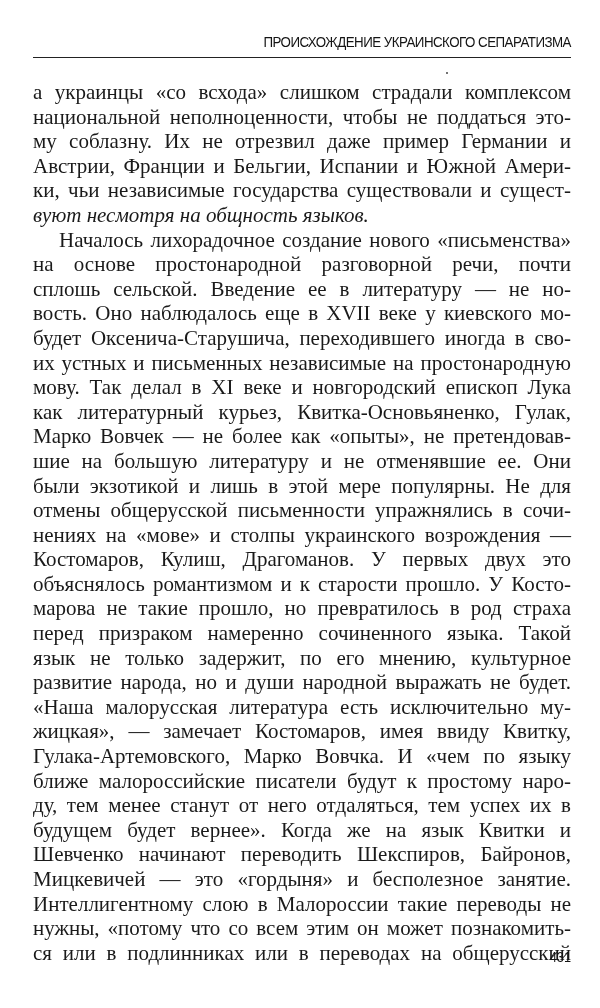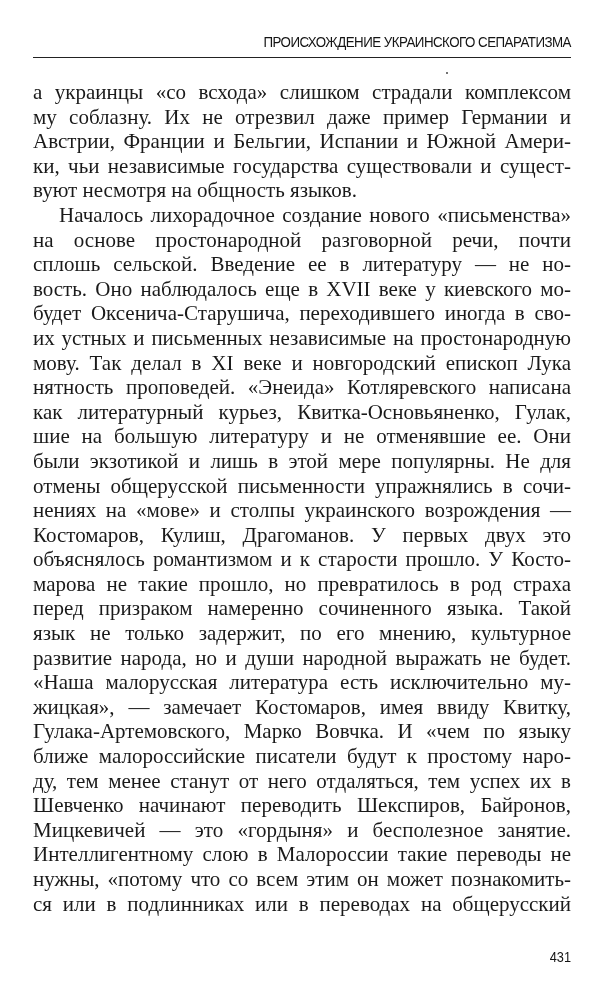--- a/index.html
+++ b/index.html
@@ -63,20 +63,21 @@
     .line {
       display: block;
       height: 24.6px;
       white-space: nowrap;
       text-align: justify;
       text-align-last: justify;
       overflow: visible;
     }
     .line.last {
       text-align-last: left;
+      font-style: italic;
     }
     .line.indent {
       padding-left: 26px;
     }
     .page-number {
       position: absolute;
       left: 540px;
       top: 948px;
       width: 31px;
       text-align: right;
@@ -90,48 +91,50 @@
 </head>
 <body>
 
 <div class="page">
   <div class="running-head">ПРОИСХОЖДЕНИЕ УКРАИНСКОГО СЕПАРАТИЗМА</div>
   <div class="head-rule"></div>
   <div class="stray-mark"></div>
 
   <div class="body-text">
     <span class="line">а украинцы «со всхода» слишком страдали комплексом</span>
+    <span class="line">национальной неполноценности, чтобы не поддаться это-</span>
     <span class="line">му соблазну. Их не отрезвил даже пример Германии и</span>
     <span class="line">Австрии, Франции и Бельгии, Испании и Южной Амери-</span>
     <span class="line">ки, чьи независимые государства существовали и сущест-</span>
     <span class="line last">вуют несмотря на общность языков.</span>
     <span class="line indent">Началось лихорадочное создание нового «письменства»</span>
     <span class="line">на основе простонародной разговорной речи, почти</span>
     <span class="line">сплошь сельской. Введение ее в литературу — не но-</span>
     <span class="line">вость. Оно наблюдалось еще в XVII веке у киевского мо-</span>
     <span class="line">будет Оксенича-Старушича, переходившего иногда в сво-</span>
     <span class="line">их устных и письменных независимые на простонародную</span>
     <span class="line">мову. Так делал в XI веке и новгородский епископ Лука</span>
-    <span class="line">нятность проповедей. «Энеида» Котляревского написана</span>
     <span class="line">как литературный курьез, Квитка-Основьяненко, Гулак,</span>
+    <span class="line">Марко Вовчек — не более как «опыты», не претендовав-</span>
     <span class="line">шие на большую литературу и не отменявшие ее. Они</span>
     <span class="line">были экзотикой и лишь в этой мере популярны. Не для</span>
     <span class="line">отмены общерусской письменности упражнялись в сочи-</span>
     <span class="line">нениях на «мове» и столпы украинского возрождения —</span>
     <span class="line">Костомаров, Кулиш, Драгоманов. У первых двух это</span>
     <span class="line">объяснялось романтизмом и к старости прошло. У Косто-</span>
     <span class="line">марова не такие прошло, но превратилось в род страха</span>
     <span class="line">перед призраком намеренно сочиненного языка. Такой</span>
     <span class="line">язык не только задержит, по его мнению, культурное</span>
     <span class="line">развитие народа, но и души народной выражать не будет.</span>
     <span class="line">«Наша малорусская литература есть исключительно му-</span>
     <span class="line">жицкая», — замечает Костомаров, имея ввиду Квитку,</span>
     <span class="line">Гулака-Артемовского, Марко Вовчка. И «чем по языку</span>
     <span class="line">ближе малороссийские писатели будут к простому наро-</span>
     <span class="line">ду, тем менее станут от него отдаляться, тем успех их в</span>
+    <span class="line">будущем будет вернее». Когда же на язык Квитки и</span>
     <span class="line">Шевченко начинают переводить Шекспиров, Байронов,</span>
     <span class="line">Мицкевичей — это «гордыня» и бесполезное занятие.</span>
     <span class="line">Интеллигентному слою в Малороссии такие переводы не</span>
     <span class="line">нужны, «потому что со всем этим он может познакомить-</span>
     <span class="line">ся или в подлинниках или в переводах на общерусский</span>
 
   </div>
 
   <div class="page-number">431</div>
 </div>

